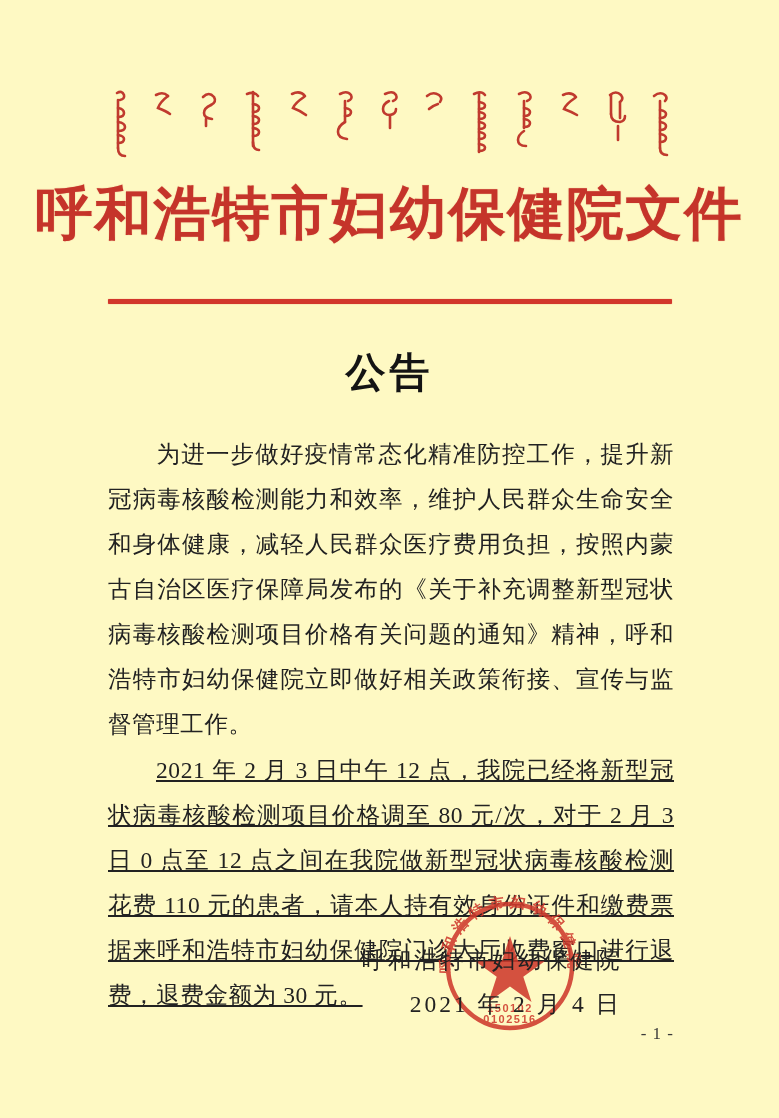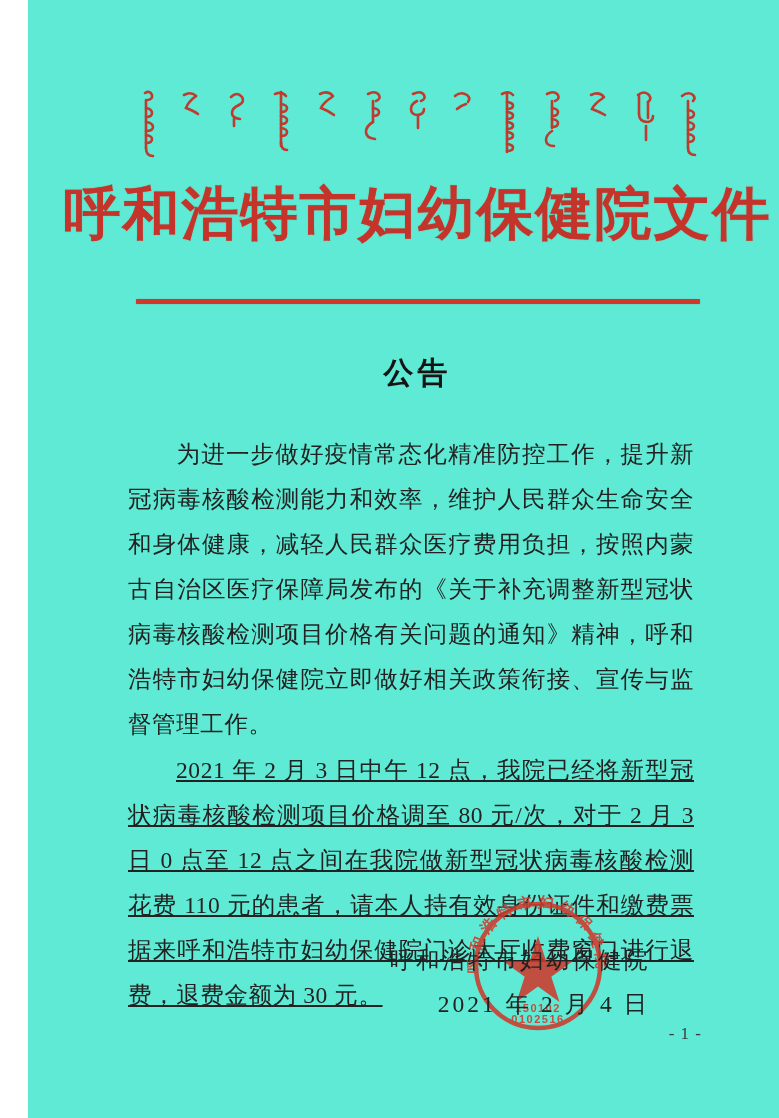--- a/index.html
+++ b/index.html
@@ -13,22 +13,21 @@
     height: 1118px;
     position: relative;
     font-family: "Liberation Serif", "DejaVu Serif", serif;
     color: #1d1d1d;
     overflow: hidden;
   }
 
   .page {
     position: absolute;
     inset: 0;
-    background: #5eead4;
-    margin-left: 28px;
+    background: #fef9c3;
   }
 
   
   .mongolian-header {
     position: absolute;
     top: 88px;
     left: 108px;
     width: 564px;
     height: 78px;
     display: flex;
@@ -75,31 +74,31 @@
 
   
   .announcement-heading {
     position: absolute;
     top: 352px;
     left: 0;
     width: 779px;
     text-align: center;
     font-family: "Liberation Serif", "DejaVu Serif", serif;
     font-weight: bold;
-    font-size: 30px;
+    font-size: 40px;
     line-height: 42px;
     letter-spacing: 4px;
     color: #141414;
   }
 
   
   .body-text {
     position: absolute;
     top: 432px;
-    left: 100px;
+    left: 108px;
     width: 566px;
   }
   .para {
     font-size: 23.5px;
     line-height: 45px;
     text-align: justify;
     text-justify: inter-character;
     letter-spacing: 0.6px;
     color: #222222;
     margin: 0;

